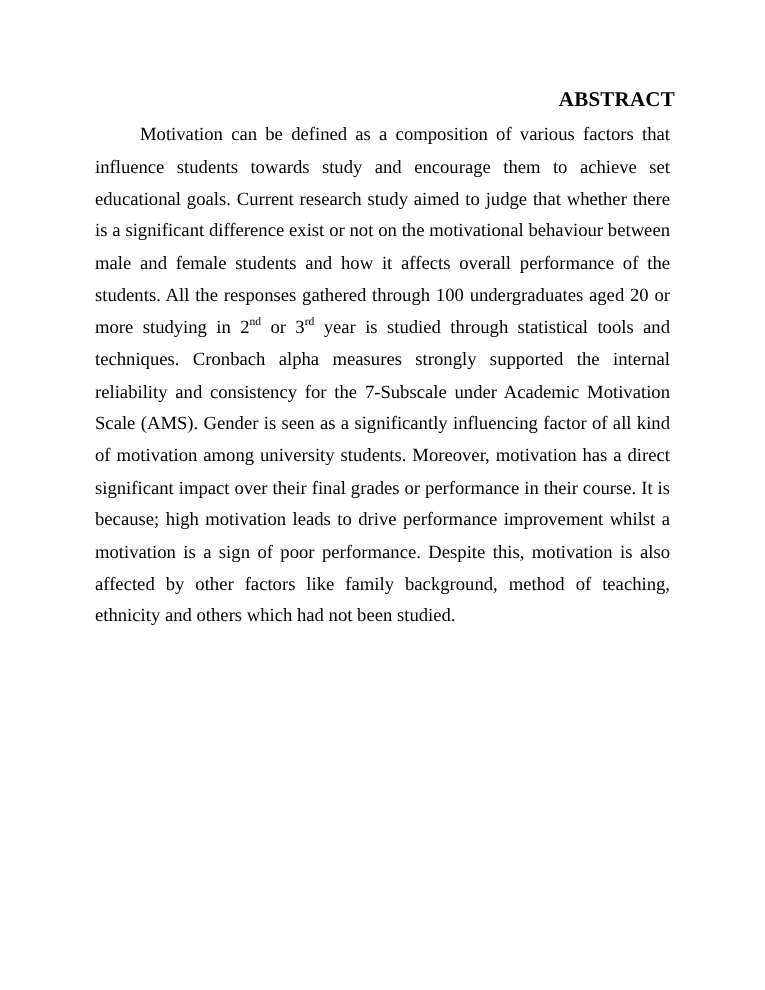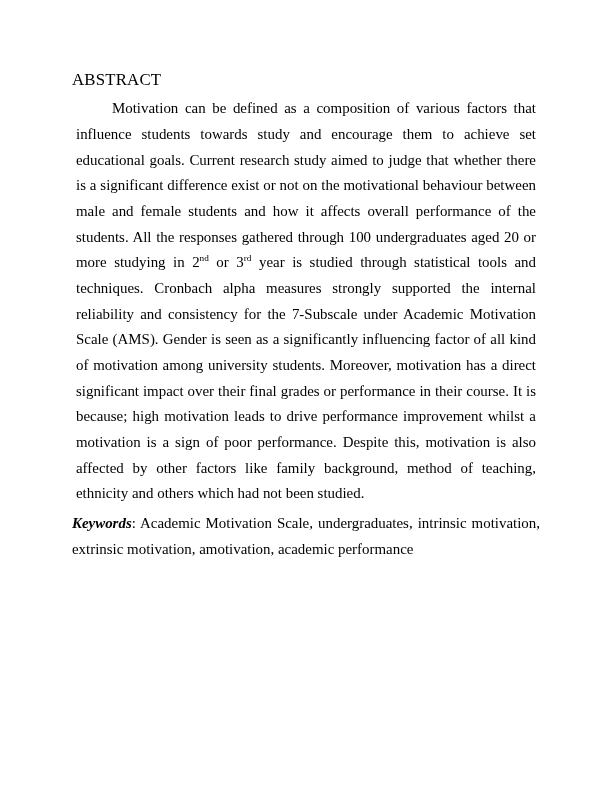--- a/index.html
+++ b/index.html
@@ -16,22 +16,22 @@
     overflow: hidden;
   }
   .page {
     width: 612px;
     height: 792px;
     box-sizing: border-box;
     padding: 62px 72px 72px 72px;
     position: relative;
   }
   .doc-title {
-    text-align: left;
-    font-weight: normal;
+    text-align: right;
+    font-weight: bold;
     font-size: 12.6pt;
     letter-spacing: 0.2px;
     margin: 8px 0 6px 0;
     line-height: 1.2;
   }
   .body-text {
     font-size: 11.2pt;
     line-height: 1.72;
     text-align: justify;
     text-justify: inter-word;
@@ -62,17 +62,14 @@
 <body>
 
 <div class="page">
 
   <h1 class="doc-title">ABSTRACT</h1>
 
   <p class="body-text">
     <span class="indent"></span><span>Motivation can be defined as a composition of various factors that influence students towards study and encourage them to achieve set educational goals. Current research study aimed to judge that whether there is a significant difference exist or not on the motivational behaviour between male and female students and how it affects overall performance of the students. All the responses gathered through 100 undergraduates aged 20 or more studying in 2</span><sup>nd</sup><span> or 3</span><sup>rd</sup><span> year is studied through statistical tools and techniques. Cronbach alpha measures strongly supported the internal reliability and consistency for the 7-Subscale under Academic Motivation Scale (AMS). Gender is seen as a significantly influencing factor of all kind of motivation among university students. Moreover, motivation has a direct significant impact over their final grades or performance in their course. It is because; high motivation leads to drive performance improvement whilst a motivation is a sign of poor performance. Despite this, motivation is also affected by other factors like family background, method of teaching, ethnicity and others which had not been studied.</span>
   </p>
 
-  <p class="keywords-para">
-    <span class="indent"></span><span class="kw-label">Keywords</span><span>: </span><span>Academic Motivation Scale, undergraduates, intrinsic motivation, extrinsic motivation, amotivation, academic performance</span>
-  </p>
 
 </div>
 
 </body></html>

